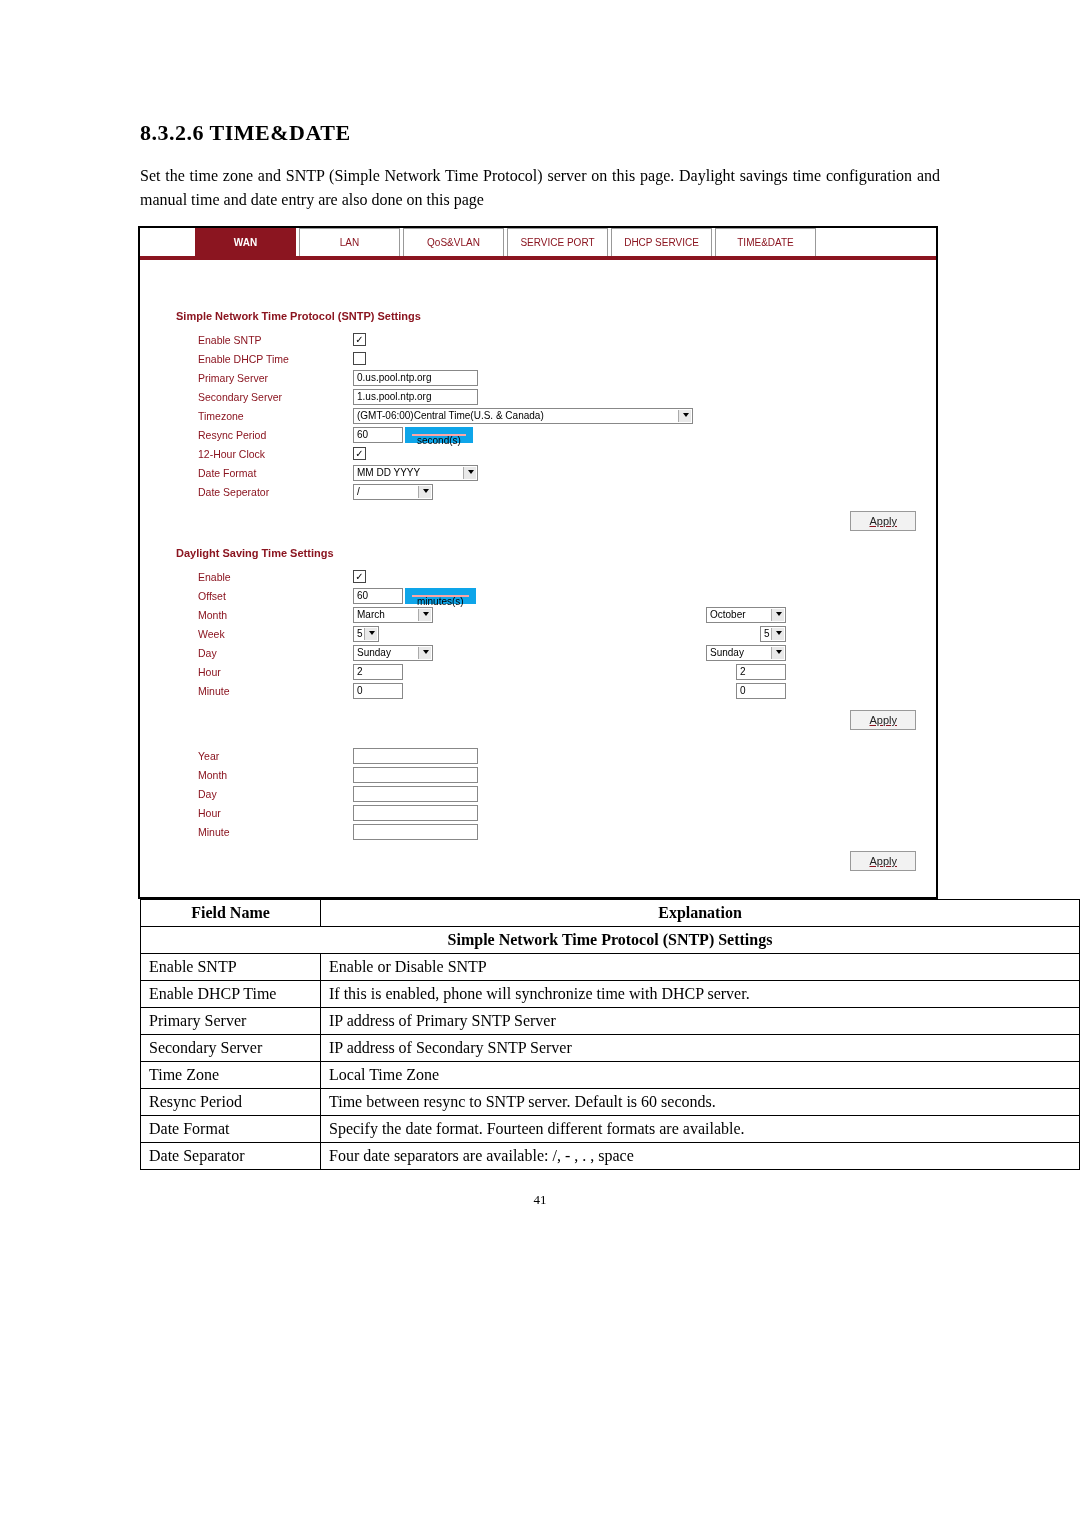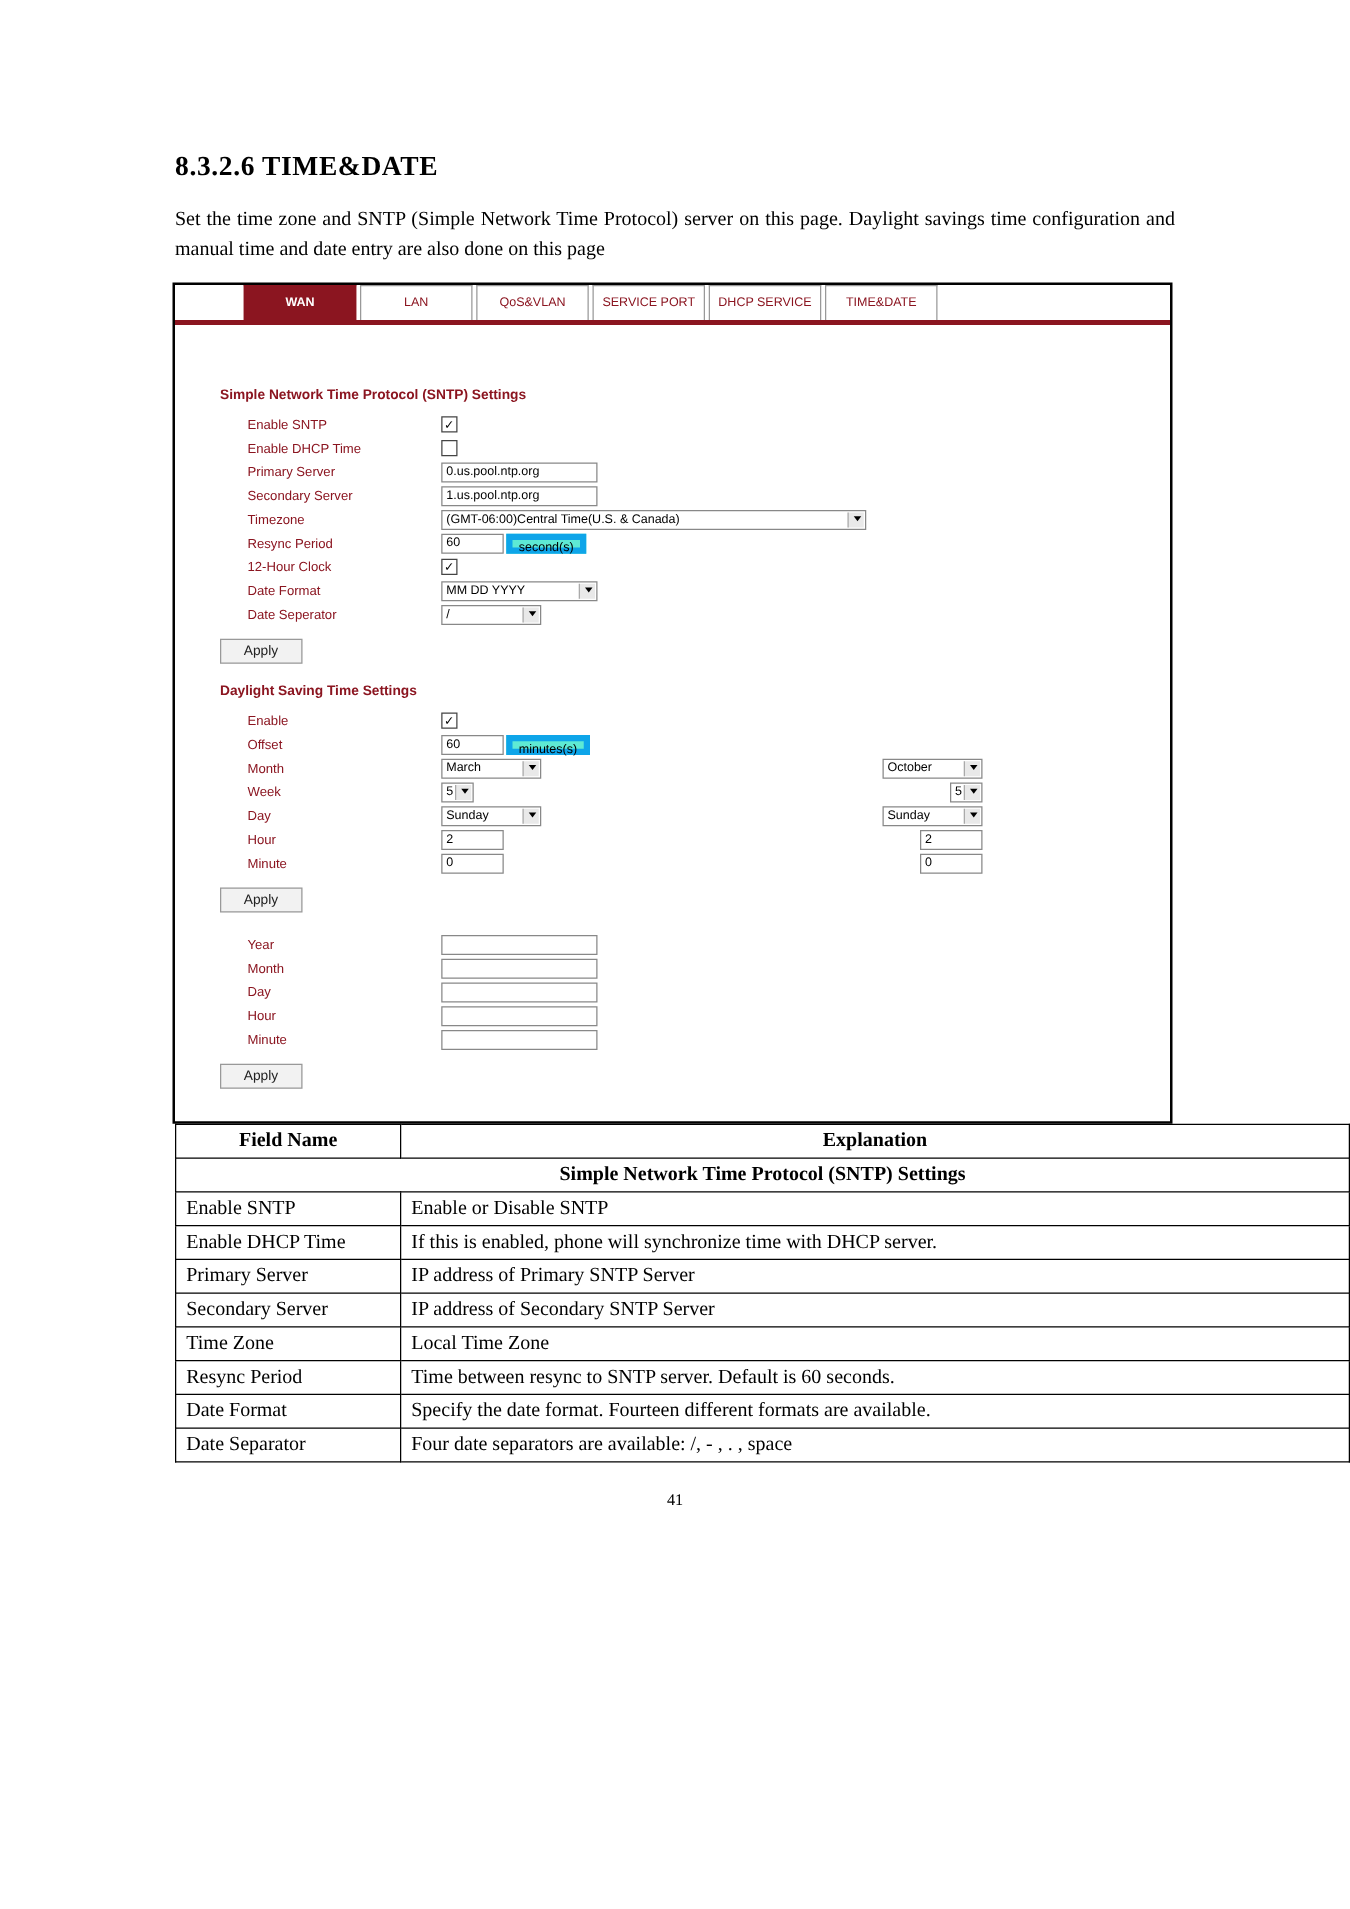--- a/index.html
+++ b/index.html
@@ -38,21 +38,21 @@
       display: flex;
       border-bottom: 4px solid #8b1520;
       background: #fff;
       padding-left: 55px;
       gap: 3px;
     }
     .tab {
       font-size: 10px;
       padding: 8px 4px;
       text-align: center;
-      width: 90px;
+      width: 101px;
       color: #8b1520;
       background: #fff;
       border: 1px solid #999;
       border-bottom: none;
       cursor: pointer;
     }
     .tab.active {
       background: #8b1520;
       color: #fff;
       font-weight: bold;
@@ -140,31 +140,32 @@
       top: 4px;
       width: 0; height: 0;
       border-left: 3px solid transparent;
       border-right: 3px solid transparent;
       border-top: 4px solid #000;
       z-index: 2;
     }
     .unit {
       font-size: 10px;
       color: #000;
-      border: 5px solid #0ea5e9;
+      border: 7px solid #0ea5e9;
       padding: 1px 5px;
       height: 16px;
       line-height: 12px;
-      background: #5eead4;
+      background: #fca5a5;
       margin-left: -1px;
     }
     .btn-row {
       display: flex;
-      justify-content: flex-start;
+      justify-content: flex-end;
       margin: 10px 0 16px 0;
+      text-decoration: underline;
     }
     .apply-btn {
       font-size: 11px;
       padding: 3px 18px;
       background: #f2f2f2;
       border: 1px solid #999;
       color: #222;
       cursor: pointer;
     }
     

